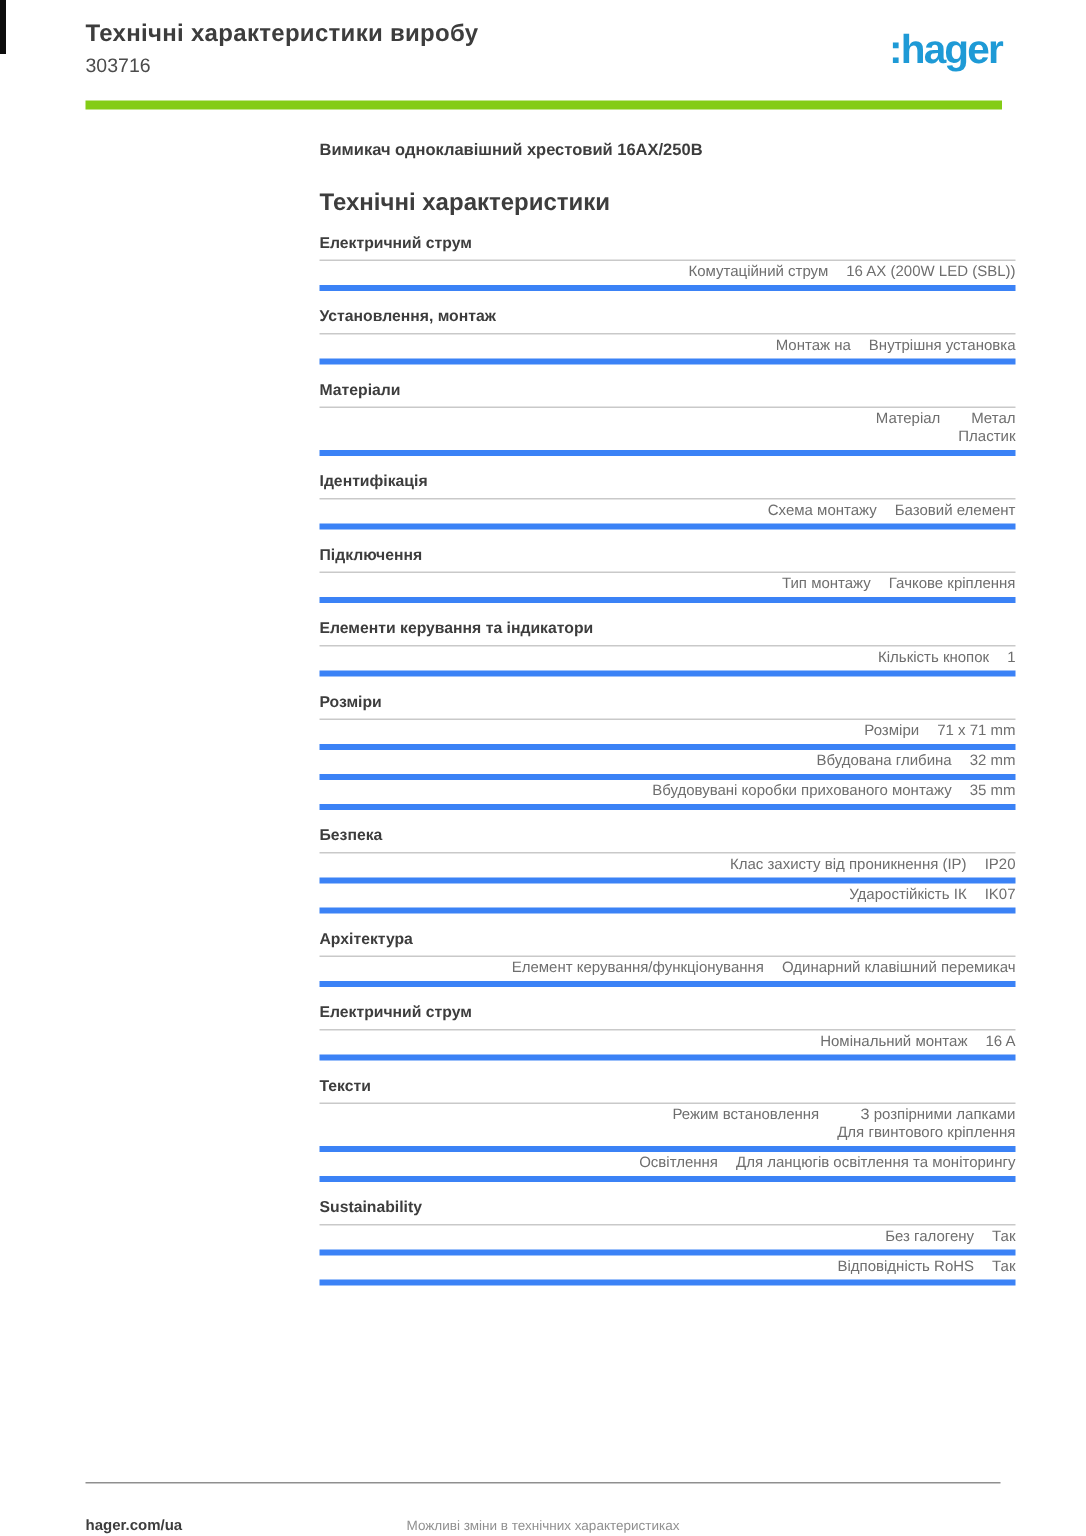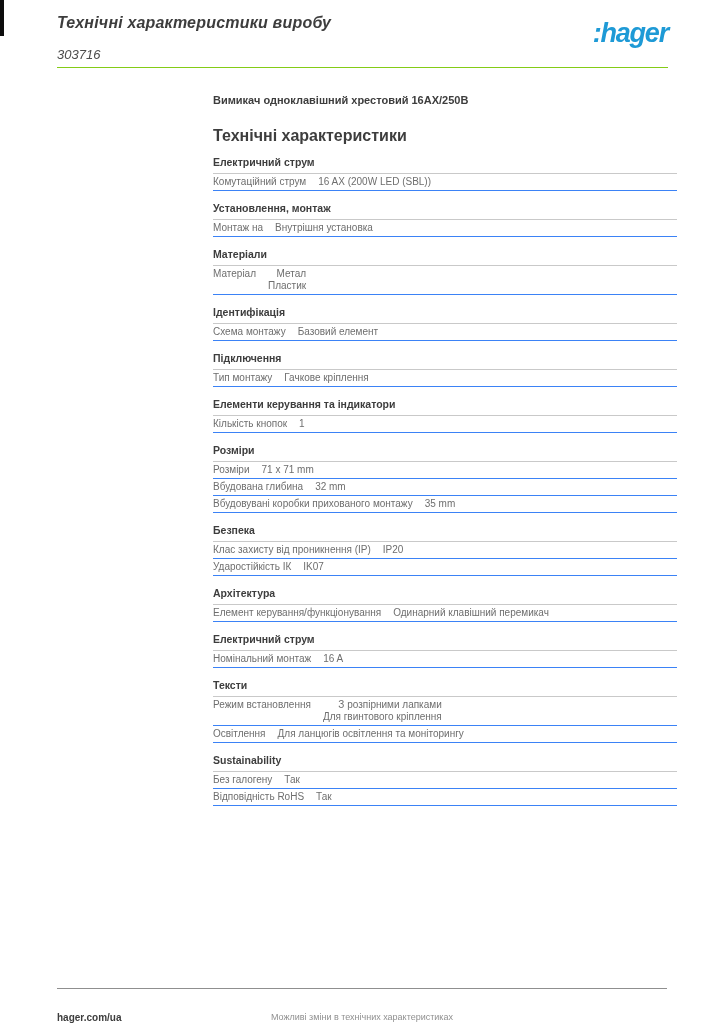--- a/index.html
+++ b/index.html
@@ -12,30 +12,29 @@
   }
   .scan-artifact {
     position:absolute; left:0; top:0;
     width:4px; height:36px;
     background:#0d0d0d;
   }
   
   .header {
     position:absolute; left:57px; right:56px; top:0;
     height:67px;
-    border-bottom:1px solid #84cc16;
-    font-style:italic;
+    border-bottom:6px solid #84cc16;
   }
   .doc-title {
     padding-top:14px;
     font-size:16px; font-weight:bold; color:#3d3d3d;
     letter-spacing:0.2px;
   }
   .doc-code {
-    margin-top:15px;
+    margin-top:4px;
     font-size:13px; color:#4c4c4c;
   }
   .logo {
     position:absolute; right:0; top:20px;
     font-size:27px; font-weight:bold;
     letter-spacing:-1.2px;
     line-height:27px;
   }
   
   .content {
@@ -51,23 +50,23 @@
     font-size:16px; font-weight:bold; color:#3d3d3d;
   }
   .sections { margin-top:2px; }
   .section { margin-top:11px; }
   .section-title {
     font-size:10.5px; font-weight:bold; color:#3d3d3d;
     padding-bottom:5px;
     border-bottom:1px solid #c9c9c9;
   }
   .spec-row {
-    display:flex; justify-content:flex-start; align-items:flex-start;
+    display:flex; justify-content:flex-end; align-items:flex-start;
     padding:2px 0 2px;
-    border-bottom:1px solid #3b82f6;
+    border-bottom:4px solid #3b82f6;
     font-size:10px; line-height:12px; color:#6e6e6e;
   }
   .row-label { text-align:left; white-space:nowrap; padding-right:12px; }
   .row-values { text-align:right; }
   
   .footer {
     position:absolute; left:57px; right:57px; top:988px;
     border-top:1px solid #8f8f8f;
     padding-top:23px;
     display:flex; justify-content:space-between; align-items:baseline;flex-direction:column;

